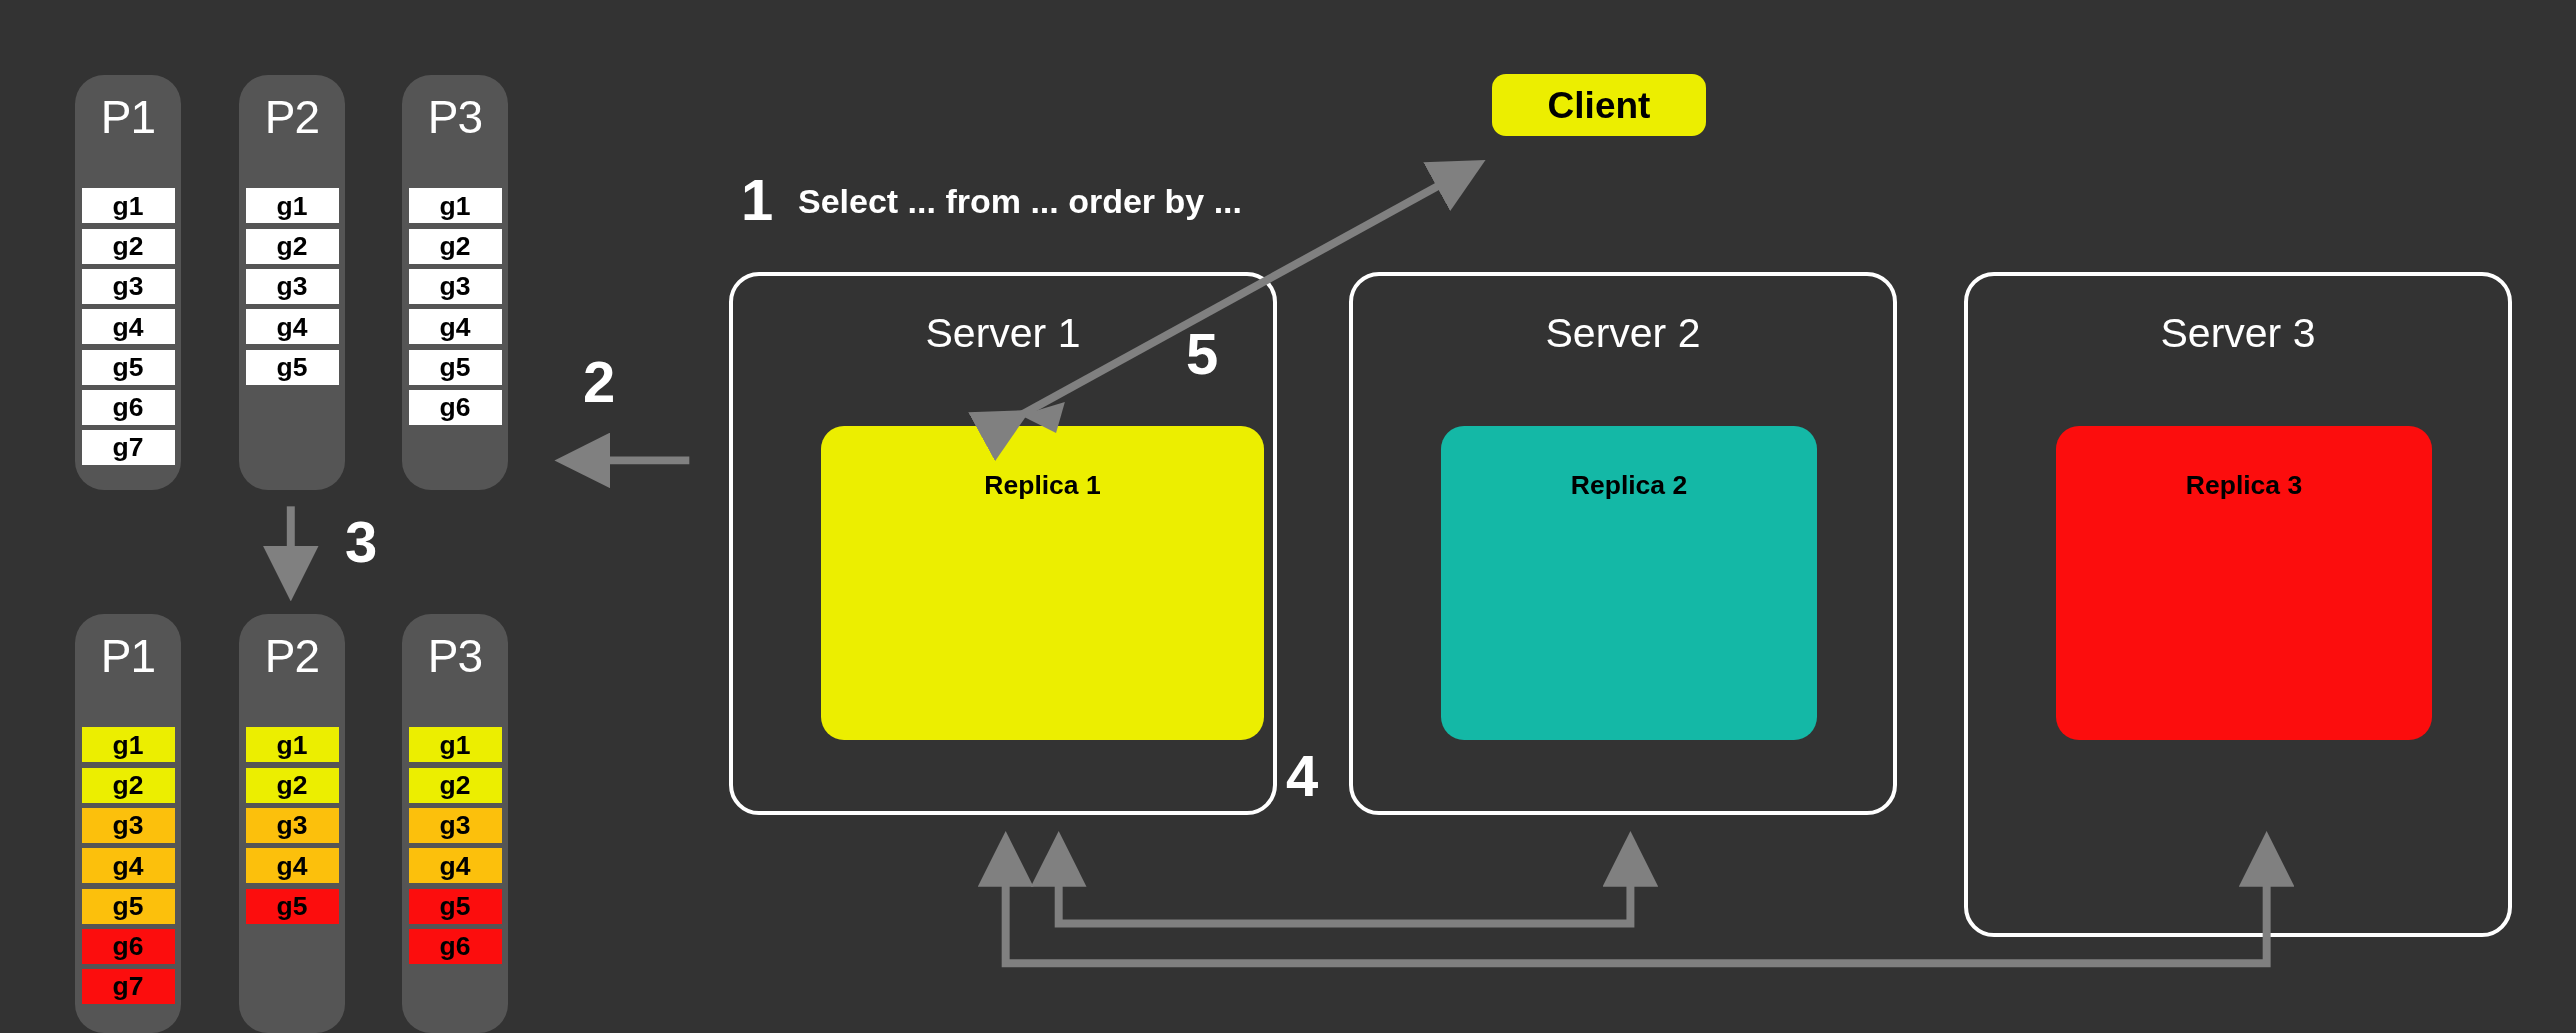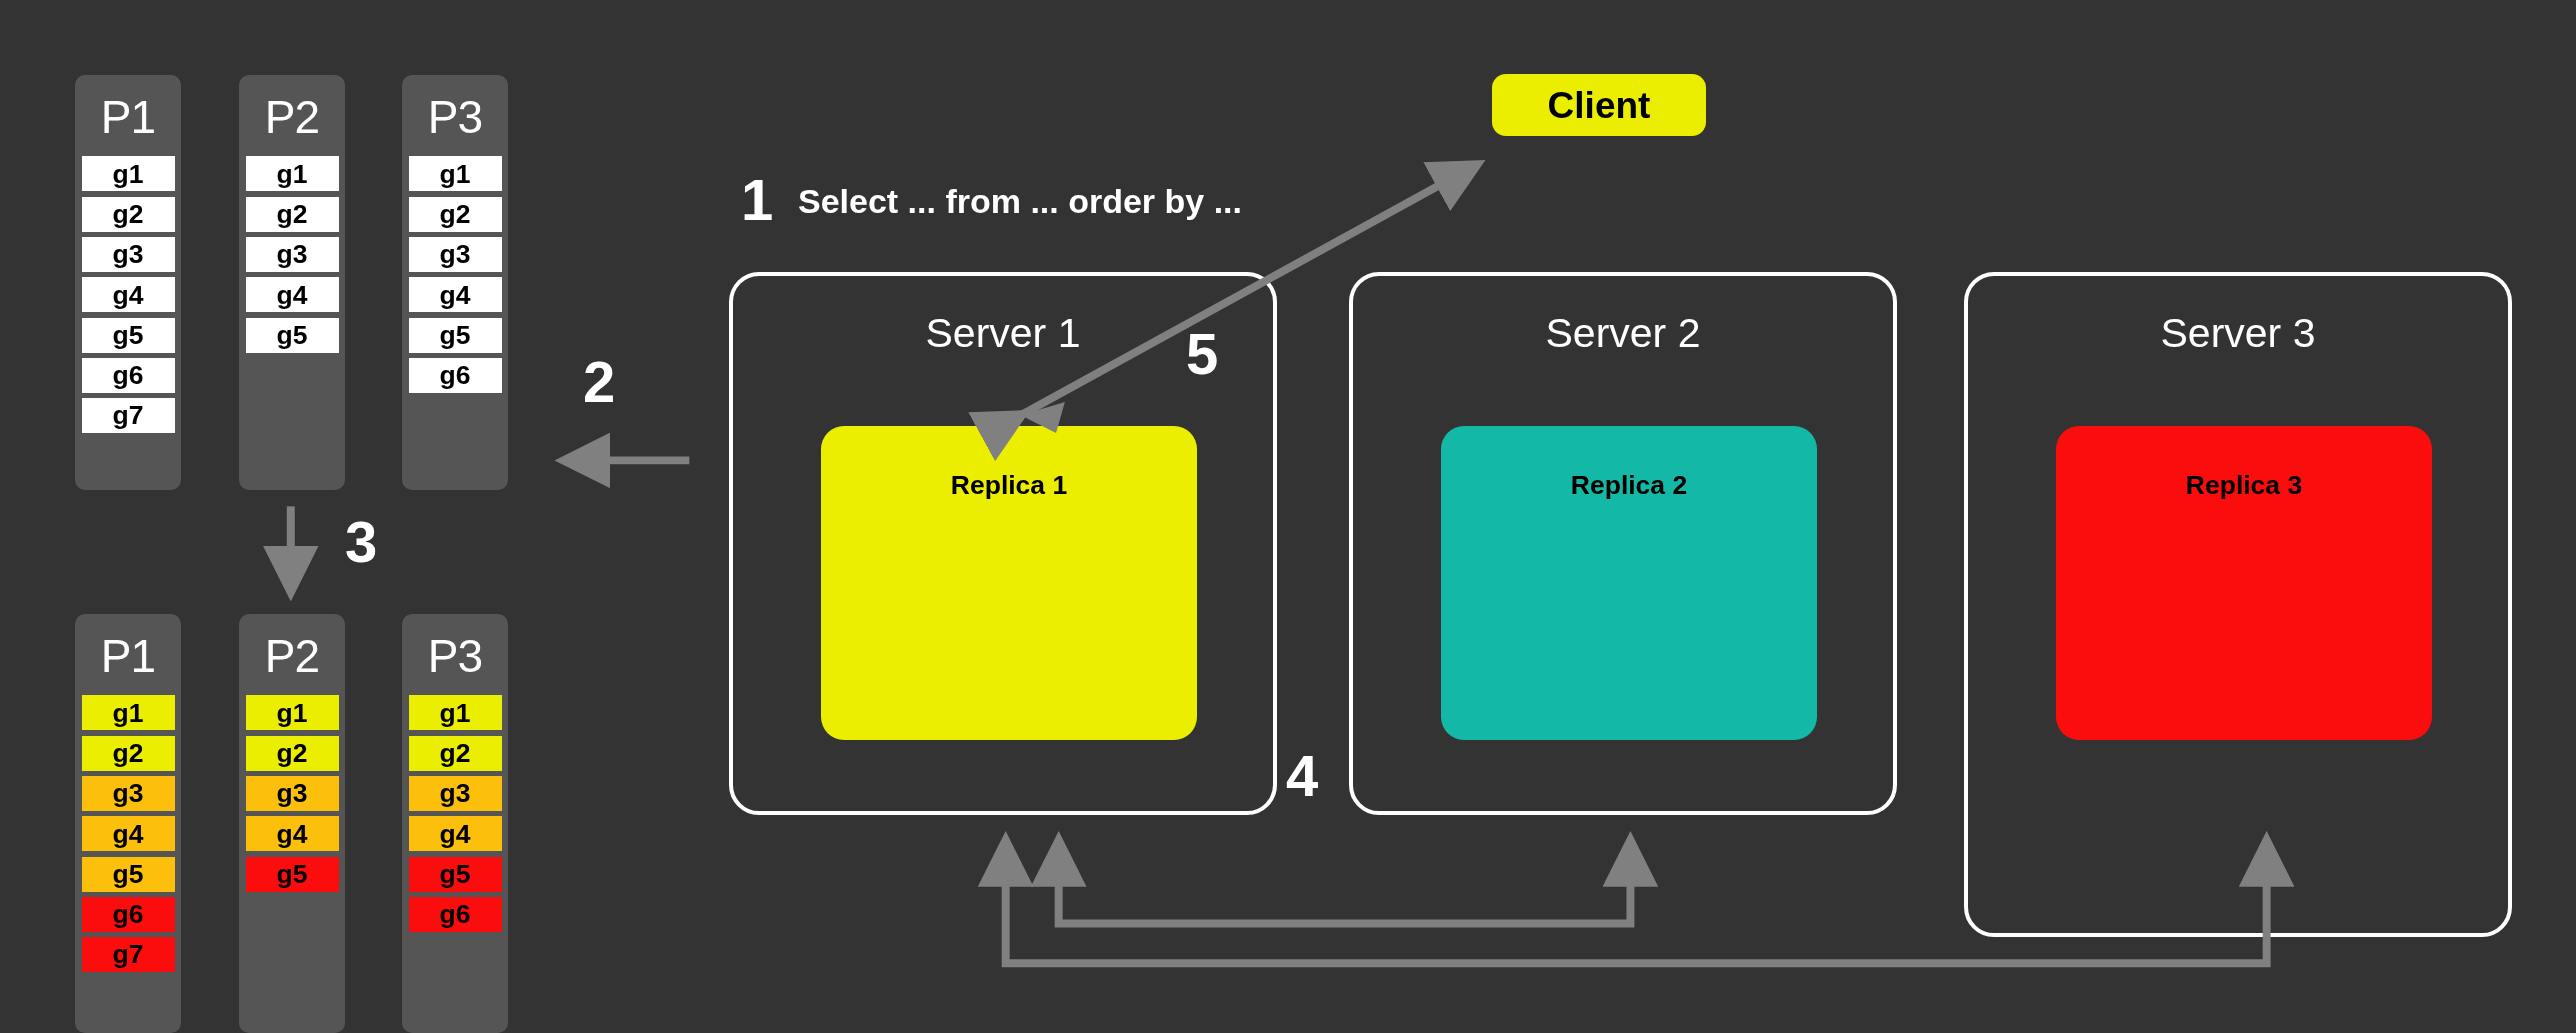--- a/index.html
+++ b/index.html
@@ -8,25 +8,26 @@
     font-family:"Liberation Sans", sans-serif;
     background:#333333;
   }
   .stage{position:absolute;left:0;top:0;width:2576px;height:1033px;}
 
   
   .partition{
     position:absolute;
     width:106px;
     background:#555555;
-    border-radius:10px;
+    border-radius:29px;
     box-sizing:border-box;
     display:flex;
     flex-direction:column;
     align-items:center;
+    gap:32px;
   }
   .p-title{
     color:#ffffff;
     font-size:46px;
     font-weight:400;
     line-height:1;
     margin-top:19.4px;
     margin-bottom:16px;
     letter-spacing:-0.9px;
   }
@@ -180,21 +181,21 @@
 
   <div class="client" style="left:1492px;top:74px;width:214px;height:62px;">
     <span>Client</span>
   </div>
 
   <div class="step-num" style="left:741px;top:171px;font-size:58px;">1</div>
   <div class="query-label" style="left:798px;top:184px;">Select ... from ... order by ...</div>
 
   <div class="server" style="left:729px;top:272px;width:548px;height:543px;">
     <div class="server-title">Server 1</div>
-    <div class="replica" style="left:88px;top:150px;width:376px;height:314px;background:#ecee00;">
+    <div class="replica" style="left:88px;top:150px;width:443px;height:314px;background:#ecee00;">
       <span>Replica 1</span>
     </div>
   </div>
 
   <div class="server" style="left:1349px;top:272px;width:548px;height:543px;">
     <div class="server-title">Server 2</div>
     <div class="replica" style="left:88px;top:150px;width:376px;height:314px;background:#14b8a6;">
       <span>Replica 2</span>
     </div>
   </div>

